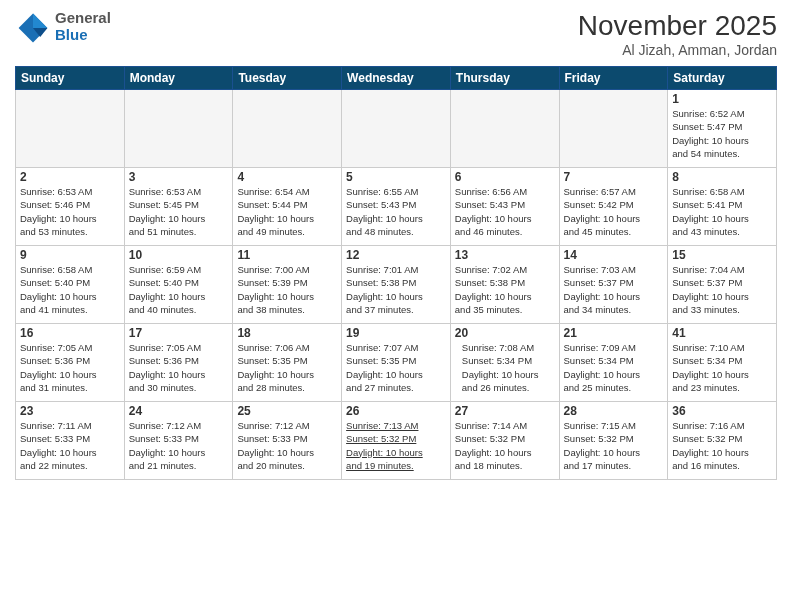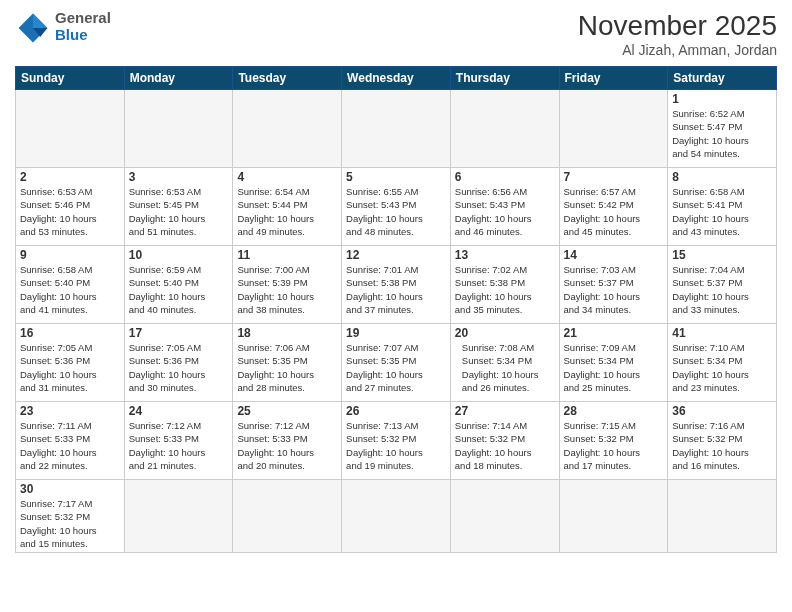--- a/index.html
+++ b/index.html
@@ -301,21 +301,21 @@
           </td>
           <td>
             <span class="day-number">25</span>
             <div class="day-info" style="white-space: pre-line;">Sunrise: 7:12 AM
 Sunset: 5:33 PM
 Daylight: 10 hours
 and 20 minutes.</div>
           </td>
           <td>
             <span class="day-number">26</span>
-            <div class="day-info" style="white-space: pre-line;">Sunrise: 7:13 AM
+            <div class="day-info" style="white-space: pre-line; text-decoration: underline;">Sunrise: 7:13 AM
 Sunset: 5:32 PM
 Daylight: 10 hours
 and 19 minutes.</div>
           </td>
           <td>
             <span class="day-number">27</span>
             <div class="day-info" style="white-space: pre-line;">Sunrise: 7:14 AM
 Sunset: 5:32 PM
 Daylight: 10 hours
 and 18 minutes.</div>
@@ -327,31 +327,16 @@
 Daylight: 10 hours
 and 17 minutes.</div>
           </td>
           <td>
             <span class="day-number">36</span>
             <div class="day-info" style="white-space: pre-line;">Sunrise: 7:16 AM
 Sunset: 5:32 PM
 Daylight: 10 hours
 and 16 minutes.</div>
           </td>
-        </tr>
-        <tr>
-          <td class="last-row" style="height: 65px;">
-            <span class="day-number">30</span>
-            <div class="day-info" style="white-space: pre-line;">Sunrise: 7:17 AM
-Sunset: 5:32 PM
-Daylight: 10 hours
-and 15 minutes.</div>
-          </td>
-          <td class="empty last-row" style="height: 65px;"></td>
-          <td class="empty last-row" style="height: 65px;"></td>
-          <td class="empty last-row" style="height: 65px;"></td>
-          <td class="empty last-row" style="height: 65px;"></td>
-          <td class="empty last-row" style="height: 65px;"></td>
-          <td class="empty last-row" style="height: 65px;"></td>
         </tr>
       </tbody>
   </table>
 </div>
 
 </body></html>

